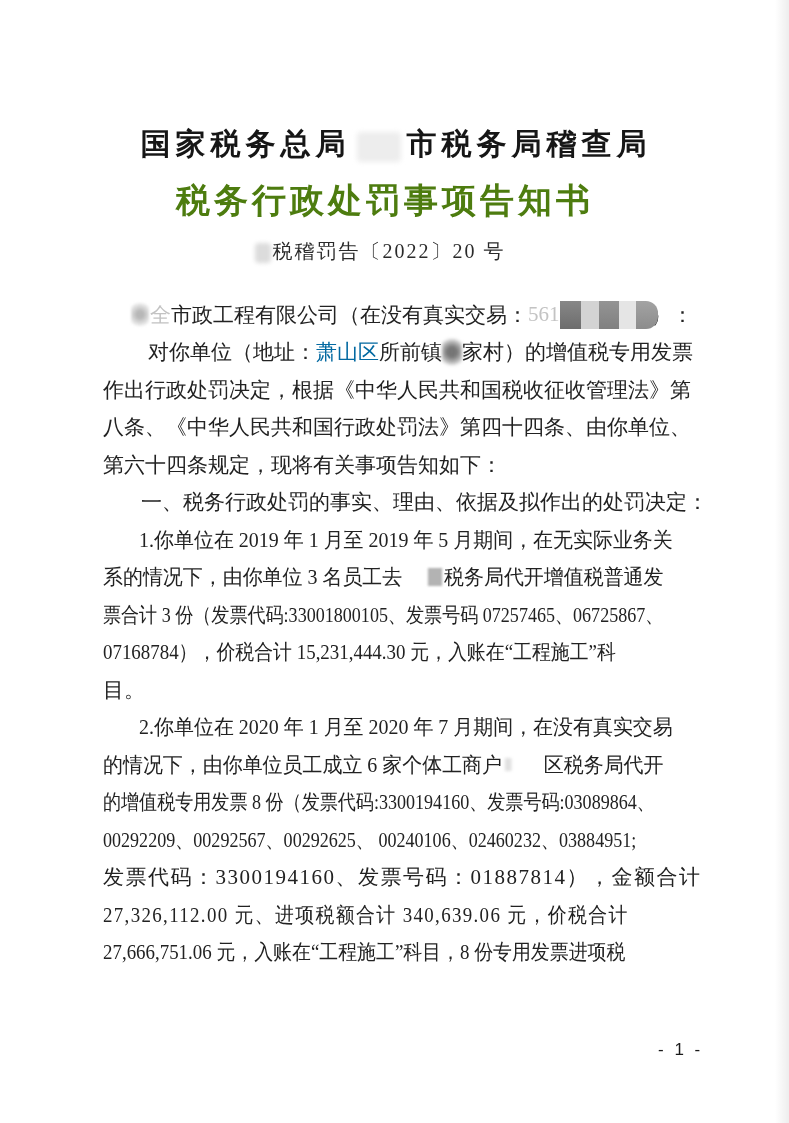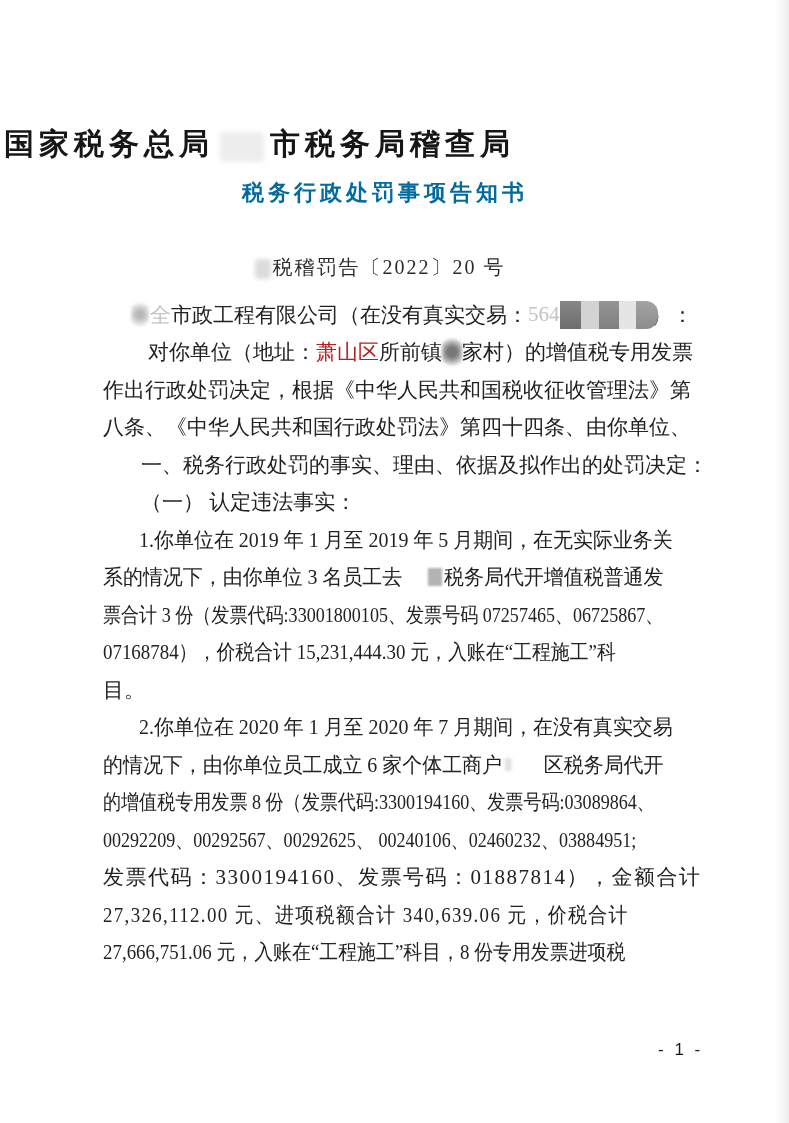--- a/index.html
+++ b/index.html
@@ -11,31 +11,31 @@
     font-family:"Liberation Serif","DejaVu Serif",serif;
     color:#1f1f1f;
   }
   
   .edge-shade {
     position:absolute; top:0; right:0; width:14px; height:1123px;
     background:linear-gradient(to right, rgba(0,0,0,0) 0%, rgba(0,0,0,0.07) 100%);
     pointer-events:none;
   }
   .hdr1 {
-    position:absolute; top:124px; left:4px; width:760px;
-    text-align:left; font-size:30px; font-weight:bold;
+    position:absolute; top:124px; left:16px; width:760px;
+    text-align:center; font-size:30px; font-weight:bold;
     letter-spacing:5px; color:#161616; white-space:nowrap;
   }
   .hdr2 {
     position:absolute; top:178px; left:0; width:770px;
-    text-align:center; font-size:22px; font-weight:bold;
-    letter-spacing:4px; color:#0369a1; white-space:nowrap;
+    text-align:center; font-size:34px; font-weight:bold;
+    letter-spacing:4px; color:#4d7c0f; white-space:nowrap;
   }
   .docno {
-    position:absolute; top:254px; left:0; width:760px;
+    position:absolute; top:238px; left:0; width:760px;
     text-align:center; font-size:20px; letter-spacing:2px;
     color:#2a2a2a; white-space:nowrap;
   }
   .body-text {
     position:absolute; top:296px; left:103px; width:590px;
     font-size:21px; color:#222222;
   }
   .bl {
     height:37.5px; display:flex; align-items:center;
     white-space:nowrap; transform-origin:left center;
@@ -58,21 +58,21 @@
   }
   .title-blur { width:44px; height:30px; background:#ededed; margin:0 6px; }
   .docno-blur { width:16px; height:20px; background:#dcdcdc; margin-right:2px; filter:blur(2px); }
   .lead-space { display:inline-block; width:44px; height:1px; }
   .lead-blob {
     display:inline-block; width:28px; height:27px; vertical-align:middle;
     background:radial-gradient(circle, rgba(175,175,175,0.9) 20%, rgba(200,200,200,0.5) 60%, rgba(255,255,255,0) 78%);
     filter:blur(1px); margin-right:1px;
   }
   .faint { color:#c3c3c3; }
-  .faint2 { color:#b91c1c; }
+  .faint2 { color:#0369a1; }
   .idblock {
     display:inline-block; height:28px; vertical-align:middle; filter:blur(0.7px);
   }
   .b1 { width:33px; background:linear-gradient(#878787,#6d6d6d); }
   .b2 { width:29px; background:#d3d3d3; }
   .b3 { width:31px; background:linear-gradient(#949494,#808080); }
   .b4 { width:27px; background:#e5e5e5; }
   .b5 { width:34px; background:linear-gradient(#a3a3a3,#8c8c8c); border-radius:0 12px 12px 0; }
   .close-paren { margin-left:-7px; }
   .addr-blob {
@@ -103,41 +103,41 @@
 
   <div class="docno"><span class="blur-box docno-blur"></span><span>税稽罚告〔2022〕20 号</span></div>
 
   <div class="body-text">
 
     <div class="bl">
         <span class="lead-space"></span>
         <span class="lead-blob"></span>
         <span class="faint">全</span>
         <span>市政工程有限公司（在没有真实交易：</span>
-        <span class="faint">564</span>
+        <span class="faint">561</span>
         <span class="idblock b1"></span>
         <span class="idblock b2"></span>
         <span class="idblock b3"></span>
         <span class="idblock b4"></span>
         <span class="idblock b5"></span>
         <span class="close-paren">）：</span>
       </div>
 
     <div class="bl ind2">
         <span>对你单位（地址：</span>
         <span class="faint2">萧山区</span>
         <span>所前镇</span>
         <span class="addr-blob"></span>
         <span>家村）的增值税专用发票</span>
       </div>
 
     <div class="bl">作出行政处罚决定，根据《中华人民共和国税收征收管理法》第</div>
     <div class="bl">八条、《中华人民共和国行政处罚法》第四十四条、由你单位、</div>
+    <div class="bl">第六十四条规定，现将有关事项告知如下：</div>
     <div class="bl ind">一、税务行政处罚的事实、理由、依据及拟作出的处罚决定：</div>
-    <div class="bl ind">（一） 认定违法事实：</div>
     <div class="bl ind s95">1.你单位在 2019 年 1 月至 2019 年 5 月期间，在无实际业务关</div>
 
     <div class="bl s95">
         <span>系的情况下，由你单位 3 名员工去</span>
         <span class="gap28"></span>
         <span class="small-block"></span>
         <span>税务局代开增值税普通发</span>
       </div>
 
     <div class="bl s86">票合计 3 份（发票代码:33001800105、发票号码 07257465、06725867、</div>

